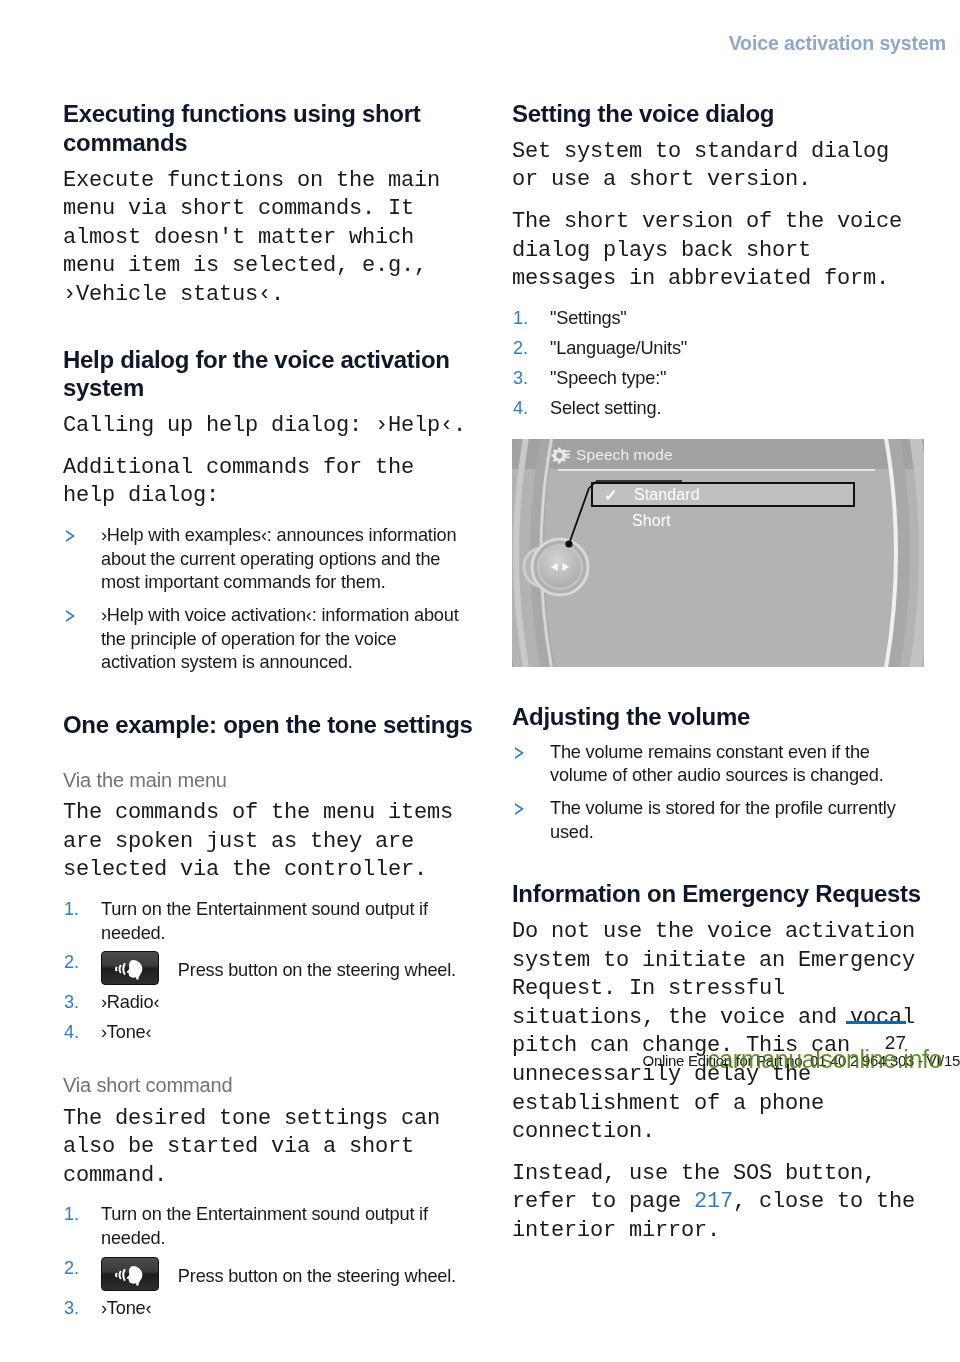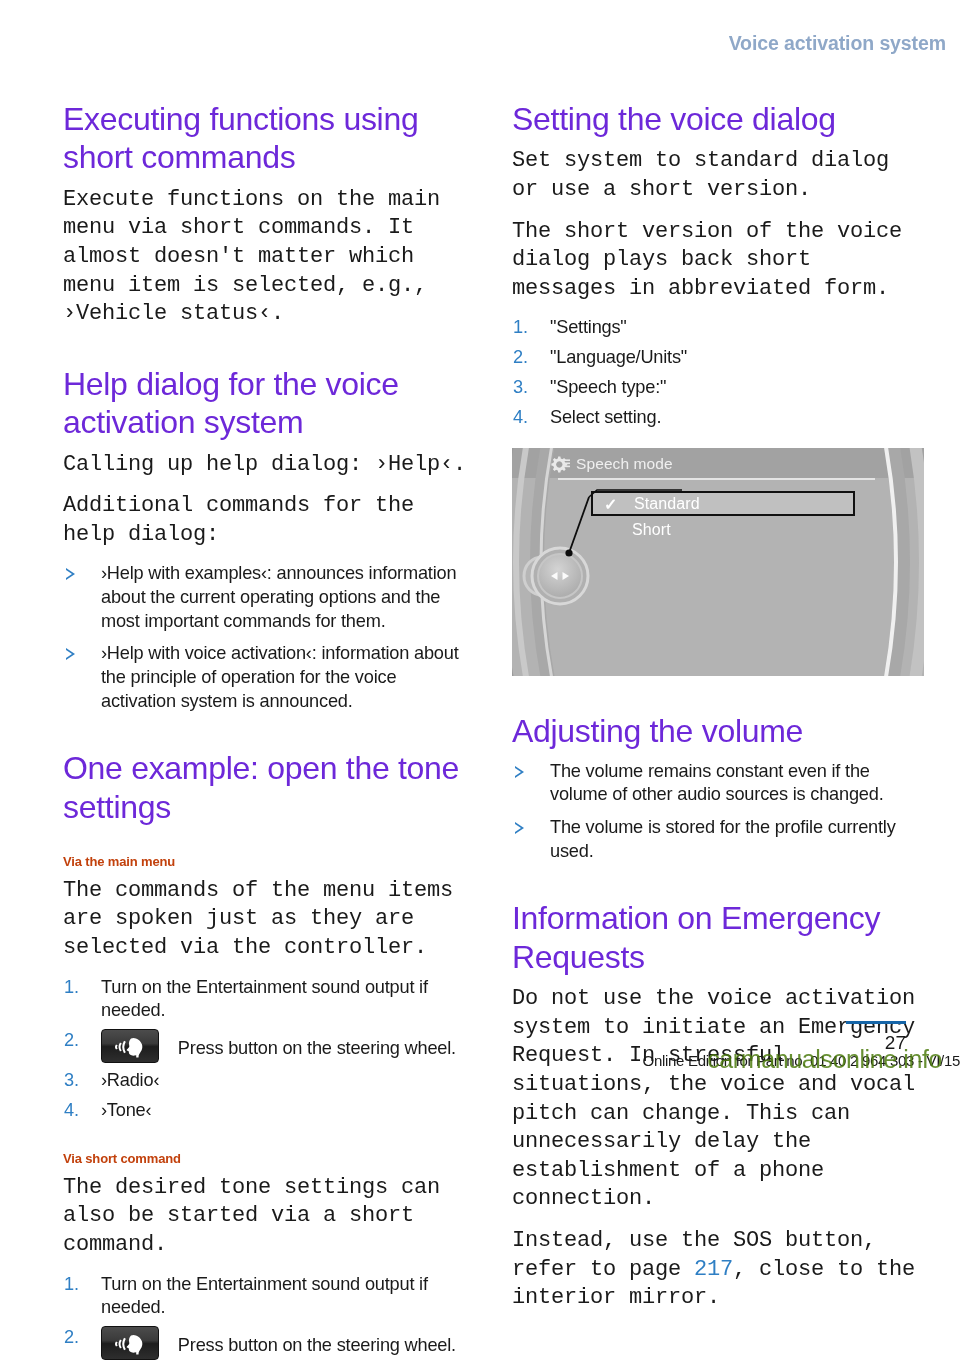--- a/index.html
+++ b/index.html
@@ -53,31 +53,31 @@
   .col {
     position: absolute;
     top: 100px;
     width: 412px;
   }
   .col-left  { left: 63px; }
   .col-right { left: 512px; }
 
   
   h1.h-major {
-    color: #6d28d9;
-    font-size: 32px;
-    font-weight: normal;
+    color: #0f172a;
+    font-size: 24px;
+    font-weight: bold;
     line-height: 1.20;
     letter-spacing: -0.3px;
     margin-bottom: 9px;
   }
   h2.h-minor {
-    color: #c2410c;
-    font-size: 13px;
-    font-weight: bold;
+    color: #737373;
+    font-size: 20px;
+    font-weight: normal;
     line-height: 1.22;
     letter-spacing: -0.15px;
     margin-bottom: 7px;
   }
   .sp-before-major { margin-top: 36px; }
   .sp-before-minor { margin-top: 28px; }
 
   p.body {
     color: #1a1a1a;
     font-size: 22px;

